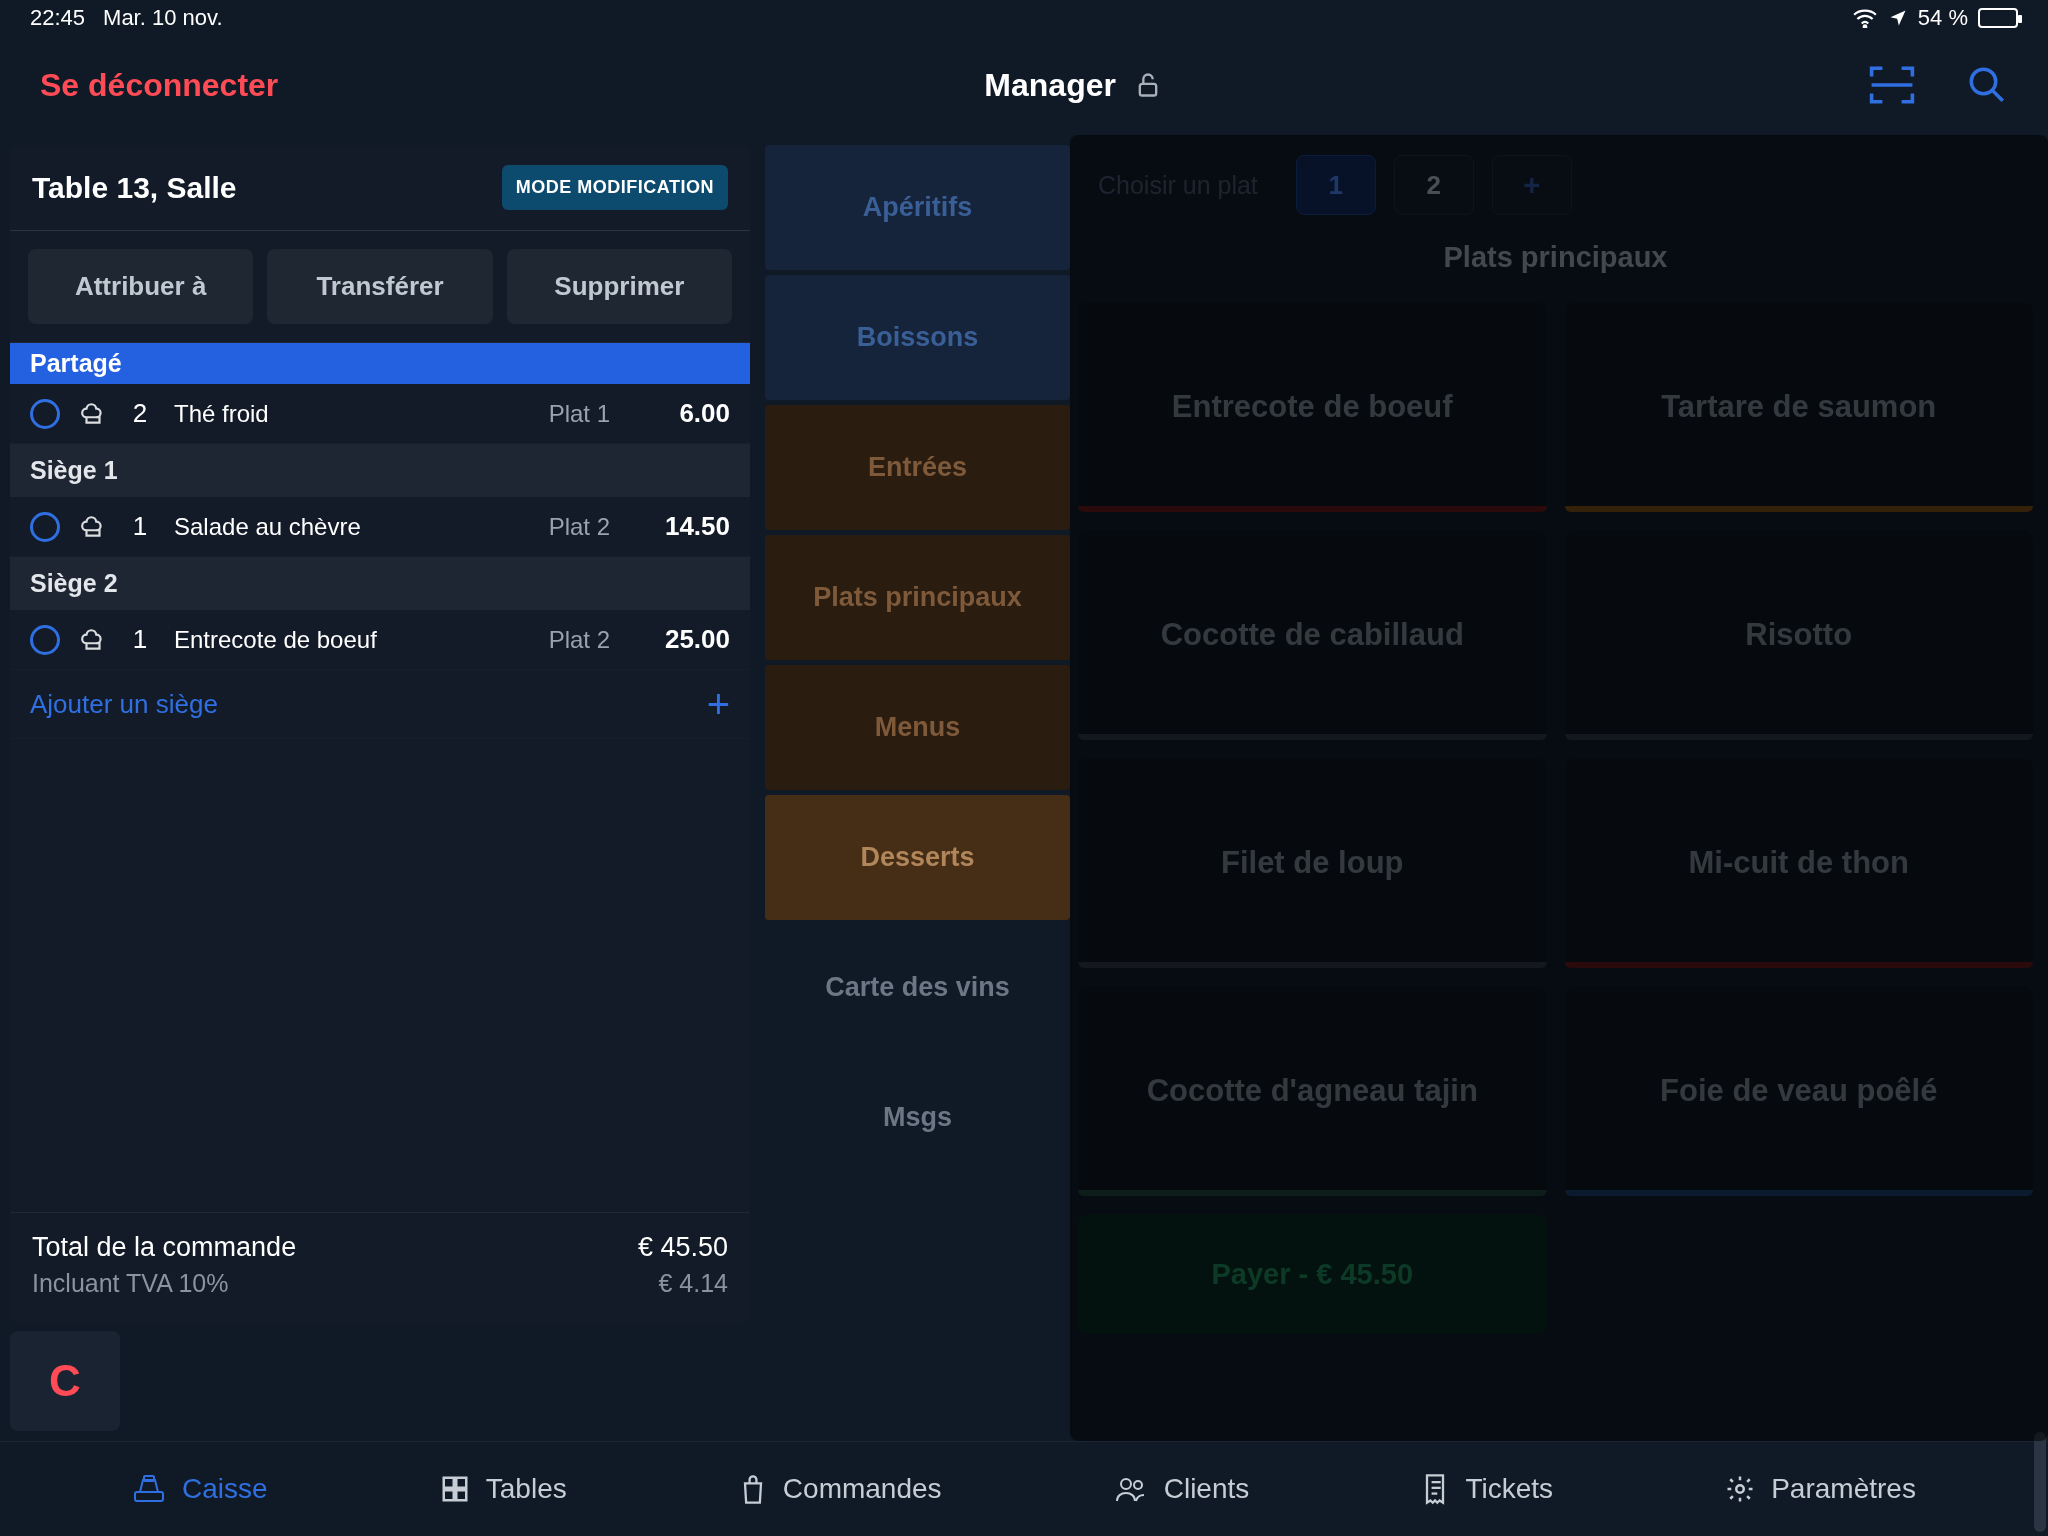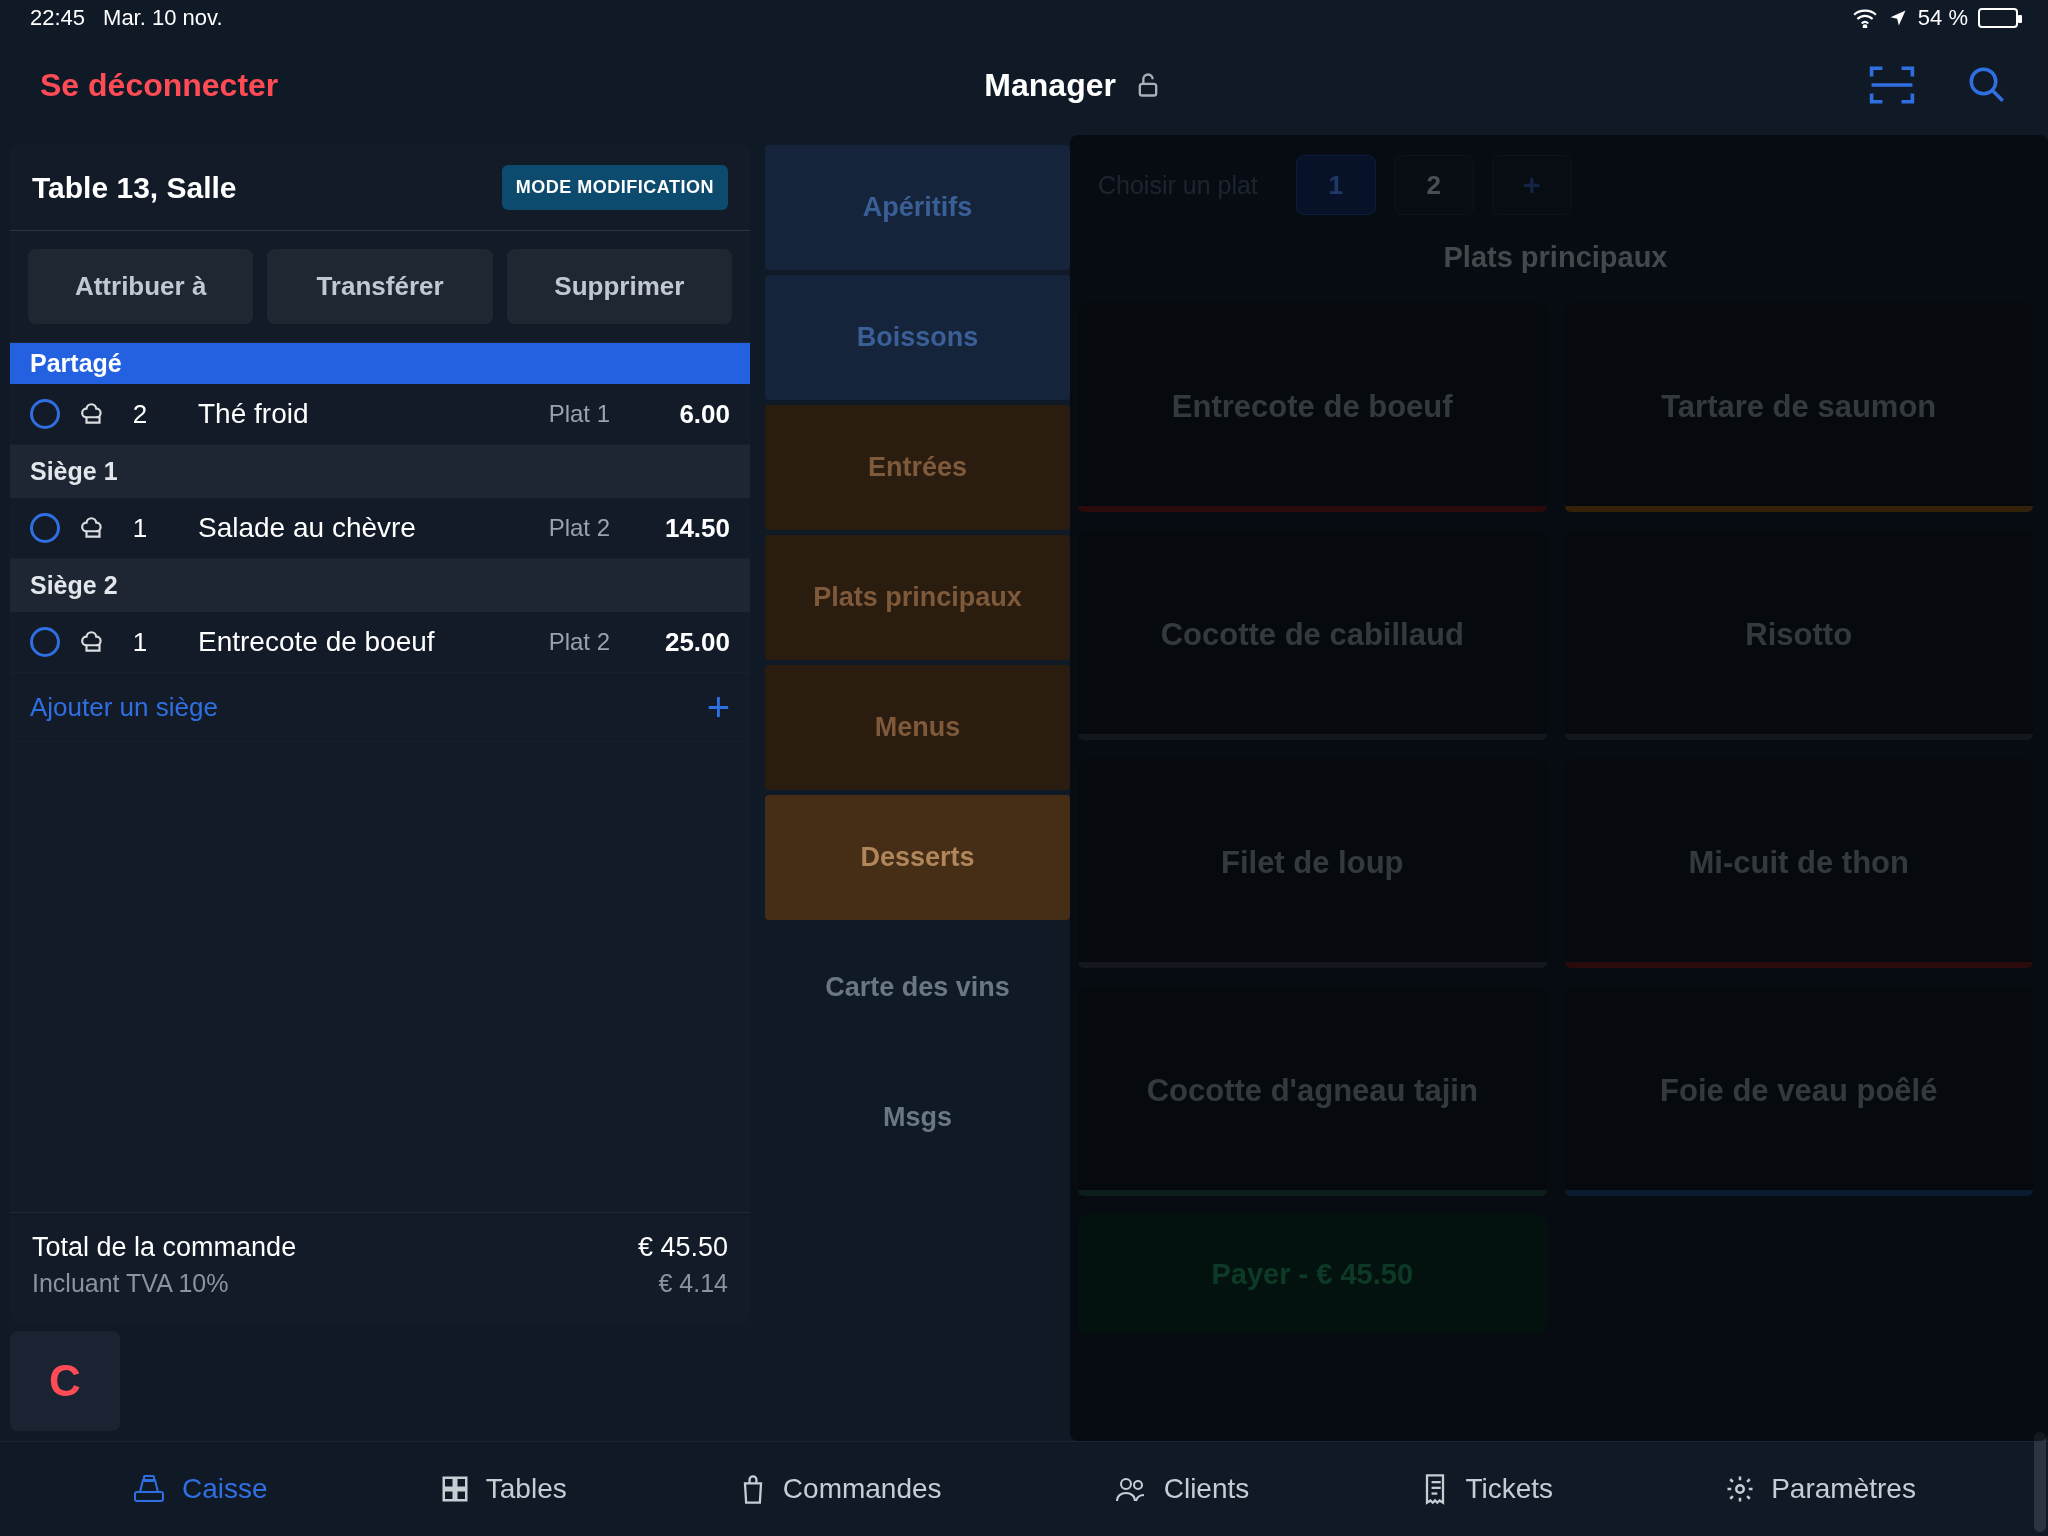--- a/index.html
+++ b/index.html
@@ -25,21 +25,21 @@
   .table-name { font-size:30px; font-weight:700; }
   .badge { background:#0c4a6e; color:#fff; font-size:18px; font-weight:700; padding:12px 14px; border-radius:6px; letter-spacing:.5px;}
   .action-row { display:flex; gap:14px; padding:18px 18px; border-bottom:1px solid #1e2834;}
   .action-btn { flex:1; background:#1f2733; color:#c0c8d1; font-size:26px; font-weight:600; padding:22px 0; border-radius:8px; text-align:center; cursor:pointer;}
   .seat-head { background:#2361e0; color:#fff; font-size:25px; font-weight:600; padding:6px 20px;}
   .seat-sub { background:#1d2632; color:#e3e6ea; font-size:25px; font-weight:600; padding:12px 20px;}
   .line { display:flex; align-items:center; gap:20px; padding:14px 20px; border-bottom:1px solid #171f2a; font-size:25px;}
   .line .sel{width:30px;height:30px;border:3px solid #2f6fe2;border-radius:50%;flex:0 0 auto;cursor:pointer;}
   .line .chef{color:#fff;opacity:.85;}
   .line .qty{width:28px;text-align:center;font-size:26px;}
-  .line .name{flex:1;font-size:28px;margin-left:24px;}
+  .line .name{flex:1;font-size:24px;}
   .line .course{color:#99a2ad;font-size:24px;width:100px;text-align:right;}
   .line .price{width:100px;text-align:right;font-size:26px;font-weight:600;}
   .add-seat{display:flex;align-items:center;justify-content:space-between;padding:14px 20px;border-bottom:1px solid #171f2a;color:#2f6fe2;font-size:26px;cursor:pointer;}
   .plus{color:#2f6fe2;font-size:40px;font-weight:300;line-height:1;}
   .spacer{flex:1;}
   .totals{padding:16px 22px 22px;border-top:1px solid #202a37;}
   .trow{display:flex;justify-content:space-between;font-size:27px;padding:3px 0;}
   .trow.sub{color:#8a939e;font-size:25px;}
   .bottom-buttons{display:flex;gap:10px;padding:8px 0 0;}
   .c-btn{width:110px;height:100px;background:#1a2331;border-radius:8px;display:flex;align-items:center;justify-content:center;font-size:44px;font-weight:800;color:#ff4b55;cursor:pointer;}

